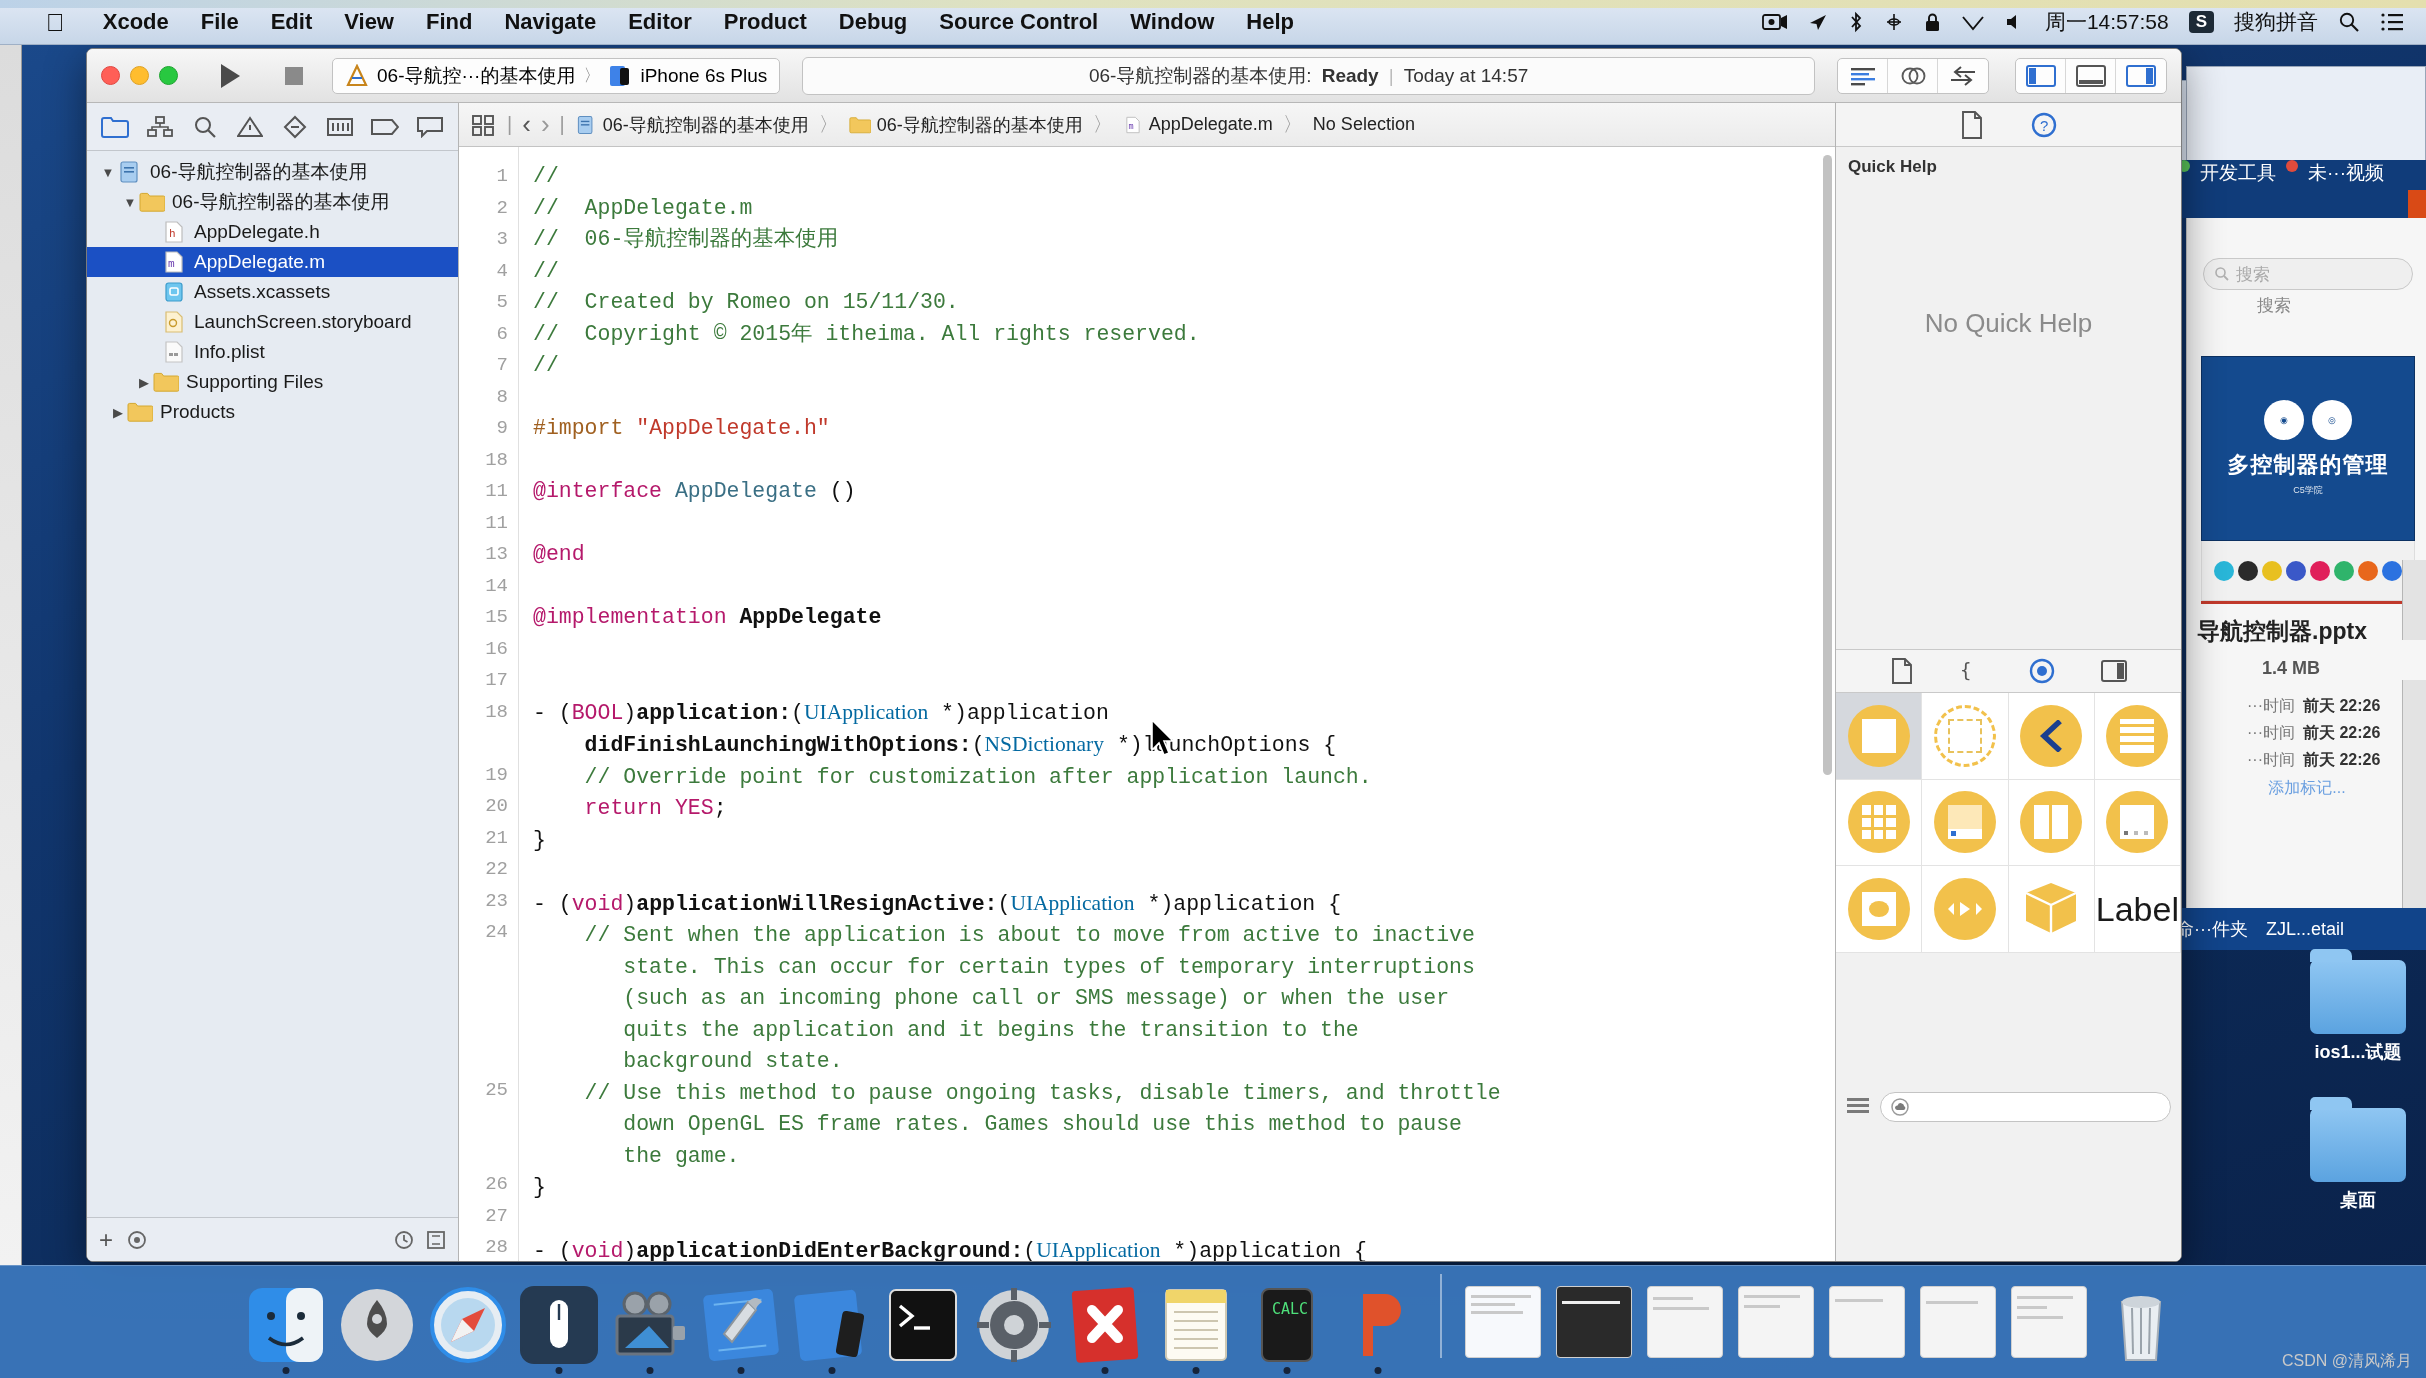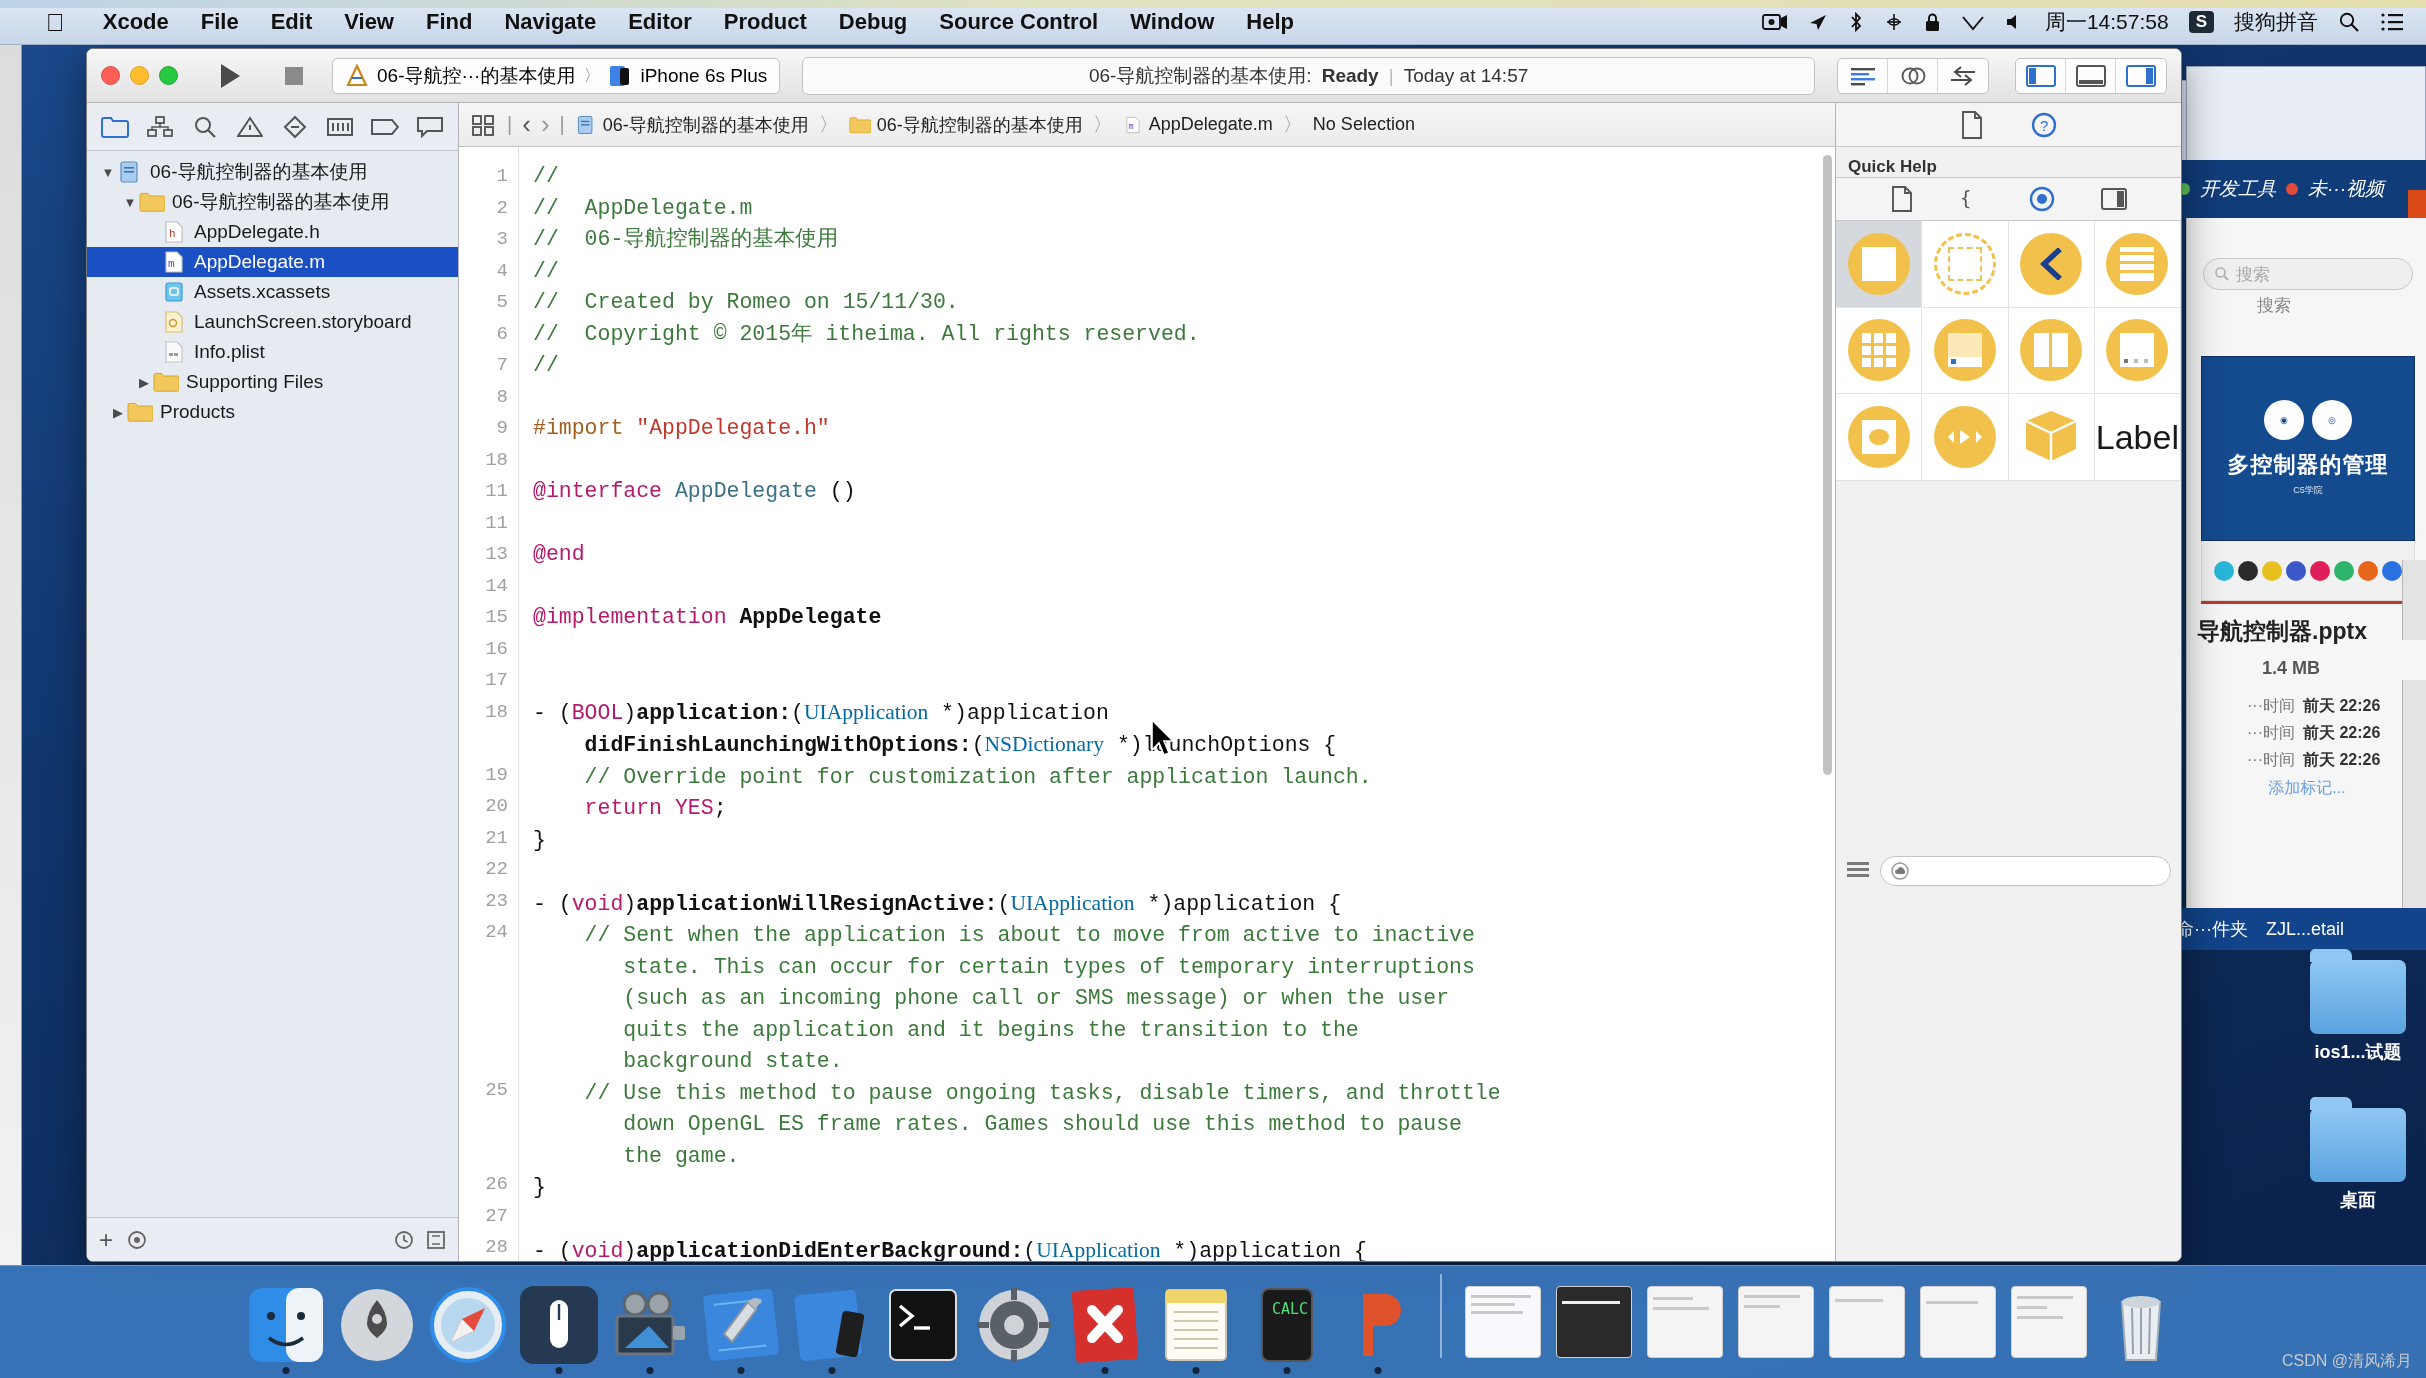--- a/index.html
+++ b/index.html
@@ -26,22 +26,22 @@
     position:absolute; left:2186px; top:66px; width:240px; height:180px;
     background:#e9eef6; border:1px solid #98a5b8;
   }
   #bg-win-b{
     position:absolute; left:2150px; top:80px; width:276px; height:110px;
     background:#d9e2ef; border:1px solid #9fb0c6;
   }
   #bg-blue-bar{
     position:absolute; left:2168px; top:160px; width:258px; height:58px;
     background:#103c7a;
-    color:#fff; font-size:19px; display:flex; align-items:center; gap:10px;
-    padding-left:10px; white-space:nowrap;font-style:italic;
+    color:#fff; font-size:19px; display:flex; align-items:flex-start; gap:10px;
+    padding-left:10px; white-space:nowrap;
   }
   .dot{ width:12px;height:12px;border-radius:50%;display:inline-block; }
   #bg-preview-panel{
     position:absolute; left:2186px; top:218px; width:240px; height:690px;
     background:#f6f6f6; border-left:1px solid #c7c7c7;
   }
   #bg-search-box{
     position:absolute; left:16px; top:40px; width:210px; height:32px;
     border:1px solid #c9c9c9; border-radius:16px; background:#efefef;
     display:flex; align-items:center; padding-left:10px; gap:6px;
@@ -762,20 +762,21 @@
         <svg width="24" height="28" viewBox="0 0 24 28">
             <path d="M3 1 h12 l6 6 v20 H3z" fill="none" stroke="#555" stroke-width="1.9"></path>
             <path d="M15 1 v6 h6" fill="none" stroke="#555" stroke-width="1.9"></path>
           </svg>
         <svg width="28" height="28" viewBox="0 0 28 28">
             <circle cx="14" cy="14" r="11" fill="none" stroke="#2f6fd0" stroke-width="2.4"></circle>
             <text x="10" y="20" font-size="15" fill="#2f6fd0" font-family="sans-serif">?</text>
           </svg>
       </div>
       <div id="insp-title">Quick Help</div>
+      <div id="insp-empty">No Quick Help</div>
 
       <div id="lib-tabs">
         <svg width="24" height="26" viewBox="0 0 24 26">
             <path d="M3 1 h12 l6 6 v18 H3z" fill="none" stroke="#555" stroke-width="1.9"></path>
             <path d="M15 1 v6 h6" fill="none" stroke="#555" stroke-width="1.9"></path>
           </svg>
         <svg width="26" height="26" viewBox="0 0 26 26">
             <text x="2" y="19" font-size="19" fill="#555" font-family="monospace">{ }</text>
           </svg>
         <svg width="28" height="28" viewBox="0 0 28 28">

